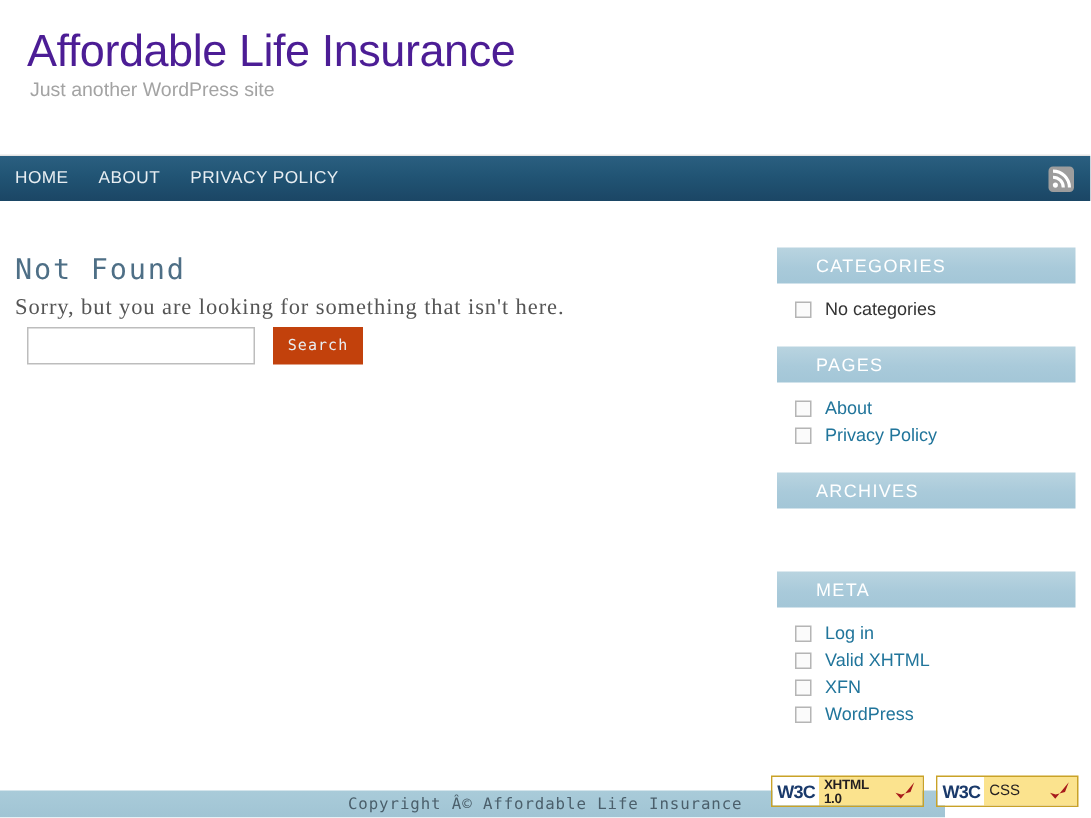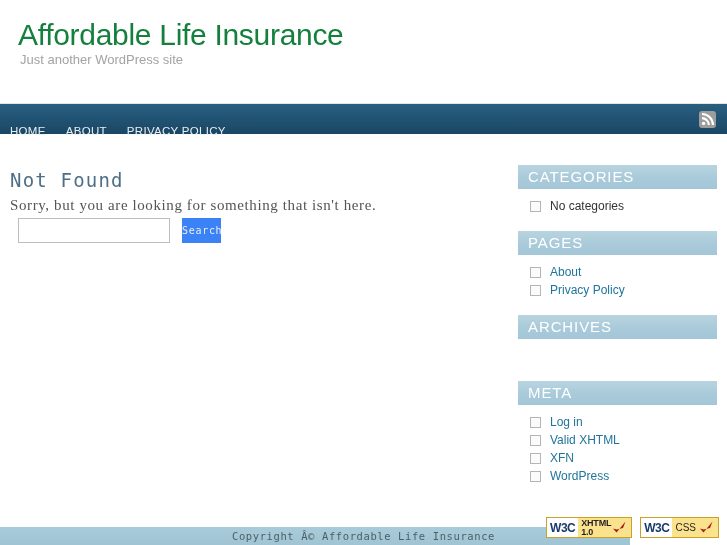--- a/index.html
+++ b/index.html
@@ -27,21 +27,21 @@
     height: 103px;
     background: #ffffff;
   }
   #site-title {
     position: absolute;
     left: 18px; top: 17px;
     margin: 0;
     font-size: 30px;
     font-weight: normal;
     letter-spacing: -0.3px;
-    color: #15803d;
+    color: #4c1d95;
     line-height: 36px;
     white-space: nowrap;
     cursor: pointer;
   }
   #site-description {
     position: absolute;
     left: 20px; top: 51px;
     font-size: 13px;
     color: #a3a3a3;
     line-height: 18px;
@@ -52,21 +52,21 @@
   #nav-bar {
     position: absolute;
     left: 0; top: 103px;
     width: 727px;
     height: 31px;
     background: linear-gradient(to bottom, #2b5f80 0%, #215474 45%, #1b4665 100%);
     border-top: 1px solid #e4e4e4;
   }
   #nav-list {
     position: absolute;
-    left: 0; top: 12px;
+    left: 0; top: 0;
     margin: 0; padding: 0;
     list-style: none;
     height: 31px;
     display: flex;
     align-items: center;
   }
   #nav-list li {
     display: block;
   }
   .nav-link {
@@ -129,24 +129,24 @@
     background: #ffffff;
     font-family: "DejaVu Sans Mono", "Liberation Mono", monospace;
     font-size: 11px;
     color: #333333;
     padding: 0 4px;
     outline: none;
     border-radius: 0;
   }
   #search-submit {
     margin-left: 12px;
-    width: 39px;
+    width: 60px;
     height: 25px;
     border: none;
-    background: #3b82f6;
+    background: #c2410c;
     color: #e9eef2;
     font-family: "DejaVu Sans Mono", "Liberation Mono", monospace;
     font-size: 10px;
     letter-spacing: 0.7px;
     cursor: pointer;
     border-radius: 0;
     padding: 0;
   }
 
   
@@ -154,25 +154,25 @@
     position: absolute;
     left: 518px; top: 165px;
     width: 199px;
   }
   .widget { margin-bottom: 16px; }
   .widget-title {
     margin: 0;
     height: 24px;
     background: linear-gradient(to bottom, #b9d4e0 0%, #a9cada 55%, #a3c6d7 100%);
     color: #ffffff;
-    font-size: 15px;
+    font-size: 12px;
     font-weight: normal;
     letter-spacing: 0.9px;
     line-height: 24px;
-    padding-left: 10px;
+    padding-left: 26px;
     text-transform: uppercase;
   }
   .widget-list {
     margin: 0; padding: 8px 0 0 0;
     list-style: none;
   }
   .widget-list li {
     display: flex;
     align-items: center;
     height: 18px;
@@ -251,20 +251,21 @@
     font-weight: bold;
     color: #1a3a6b;
     letter-spacing: -0.5px;
   }
   .badge-right {
     background: #fbe38e;
     display: flex;
     align-items: center;
     padding: 0 4px 0 3px;
     position: relative;
+    gap: 16px;
   }
   .badge-lines {
     display: flex;
     flex-direction: column;
     justify-content: center;
     line-height: 9px;
   }
   .badge-lines span {
     font-family: "Liberation Sans", sans-serif;
     font-size: 9px;

